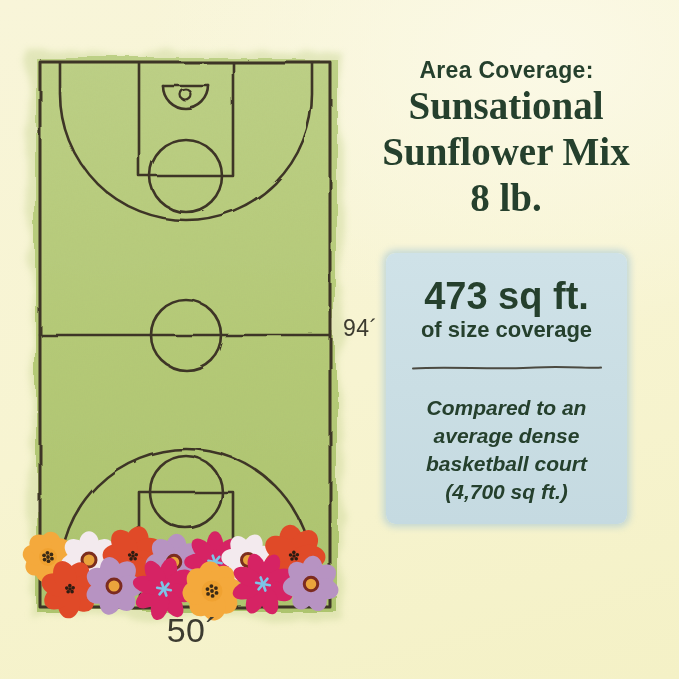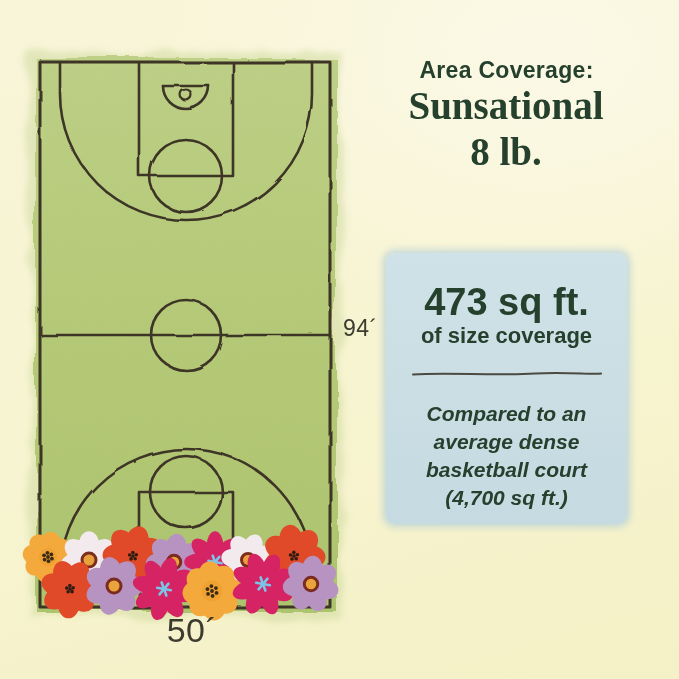--- a/index.html
+++ b/index.html
@@ -34,21 +34,21 @@
     color:var(--text-green);
     font-family:"Liberation Serif",serif;font-weight:700;
     font-size:39px;line-height:46px;
   }
   .stat-card{
     position:absolute;left:386px;top:253px;width:241px;height:271px;
     background:linear-gradient(180deg,#cfe2e8 0%, #cadee4 50%, #c5dae1 100%);
     border-radius:9px;
     box-shadow:0 0 7px 3px rgba(178,206,214,0.75);
     display:flex;flex-direction:column;align-items:center;
-    padding-top:29px;text-align:center;color:var(--text-green);
+    padding-top:23px;text-align:center;color:var(--text-green);
   }
   .stat-value{font-size:38px;font-weight:700;line-height:40px;}
   .stat-caption{font-size:22px;font-weight:700;line-height:27px;}
   .divider{margin-top:21px;display:block;}
   .stat-compare{margin-top:22px;font-size:21px;font-weight:700;line-height:28px;font-style:italic;}
 </style>
 </head>
 <body>
 
 <div class="stage">
@@ -283,20 +283,21 @@
       </g>
   </svg>
 
   <div class="dim-label label-length">94´</div>
   <div class="dim-label label-width">50´</div>
 
   <div class="kicker">Area Coverage:</div>
 
   <div class="headline">
     <div>Sunsational</div>
+    <div>Sunflower Mix</div>
     <div>8 lb.</div>
   </div>
 
   <div class="stat-card">
     <div class="stat-value">473 sq ft.</div>
     <div class="stat-caption">of size coverage</div>
     <svg class="divider" width="196" height="8" viewBox="0 0 196 8">
       <path d="M4,4.5 C38,2 86,6 126,3.5 C156,1.8 182,4.6 192,3.6" stroke="#4b4a41" stroke-width="2" fill="none" stroke-linecap="round"></path>
     </svg>
     <div class="stat-compare">

